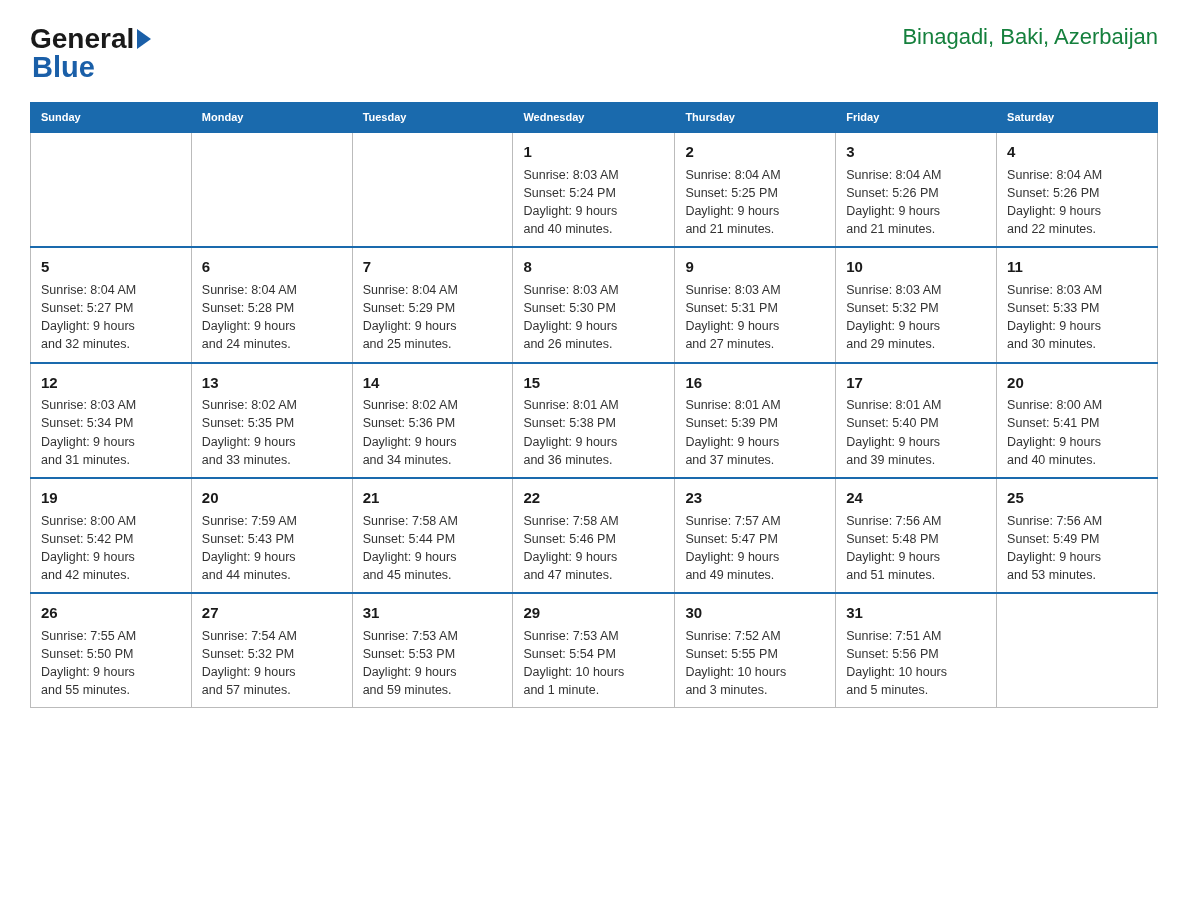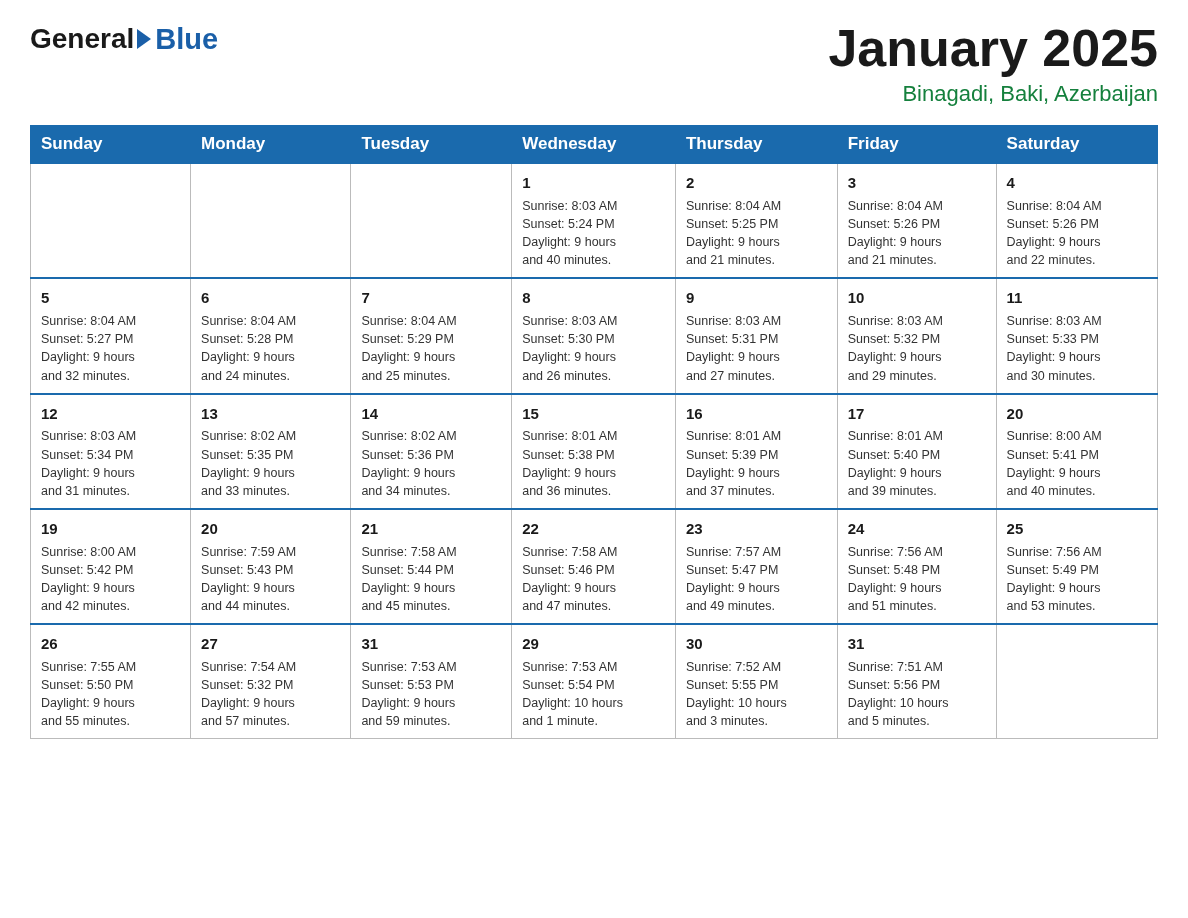--- a/index.html
+++ b/index.html
@@ -11,21 +11,21 @@
       padding: 20px 30px;
     }
     .header {
       display: flex;
       justify-content: space-between;
       align-items: flex-start;
       margin-bottom: 18px;
     }
     .logo {
       display: flex;
-      flex-direction: row;
+      flex-direction: column;
       align-items: flex-start;
       padding-top: 5px;
     }
     .logo-general {
       font-size: 28px;
       font-weight: bold;
       color: #1a1a1a;
       line-height: 1;
       display: flex;
       align-items: center;
@@ -62,21 +62,21 @@
       margin-top: 4px;
     }
     .calendar {
       width: 100%;
       border-collapse: collapse;
       border: 1px solid #bbb;
     }
     .calendar th {
       background-color: #1a6aad;
       color: #fff;
-      font-size: 17px;
+      font-size: 11px;
       font-weight: bold;
       padding: 8px 10px;
       border: 1px solid #1a6aad;
       text-align: left;
     }
     .calendar td {
       vertical-align: top;
       width: 170px;
       min-height: 100px;
       padding: 8px 10px;
@@ -104,21 +104,20 @@
 
 <div class="header">
   <div class="logo">
     <div class="logo-general">
       <span>General</span>
         <span class="arrow"></span>
     </div>
     <div class="logo-blue">Blue</div>
   </div>
   <div class="title-block">
-    <div class="month-title">January 2025</div>
     <div class="location">Binagadi, Baki, Azerbaijan</div>
   </div>
 </div>
 
 <table class="calendar">
   <thead>
     <tr>
     <th>Sunday</th>
         <th>Monday</th>
         <th>Tuesday</th>

